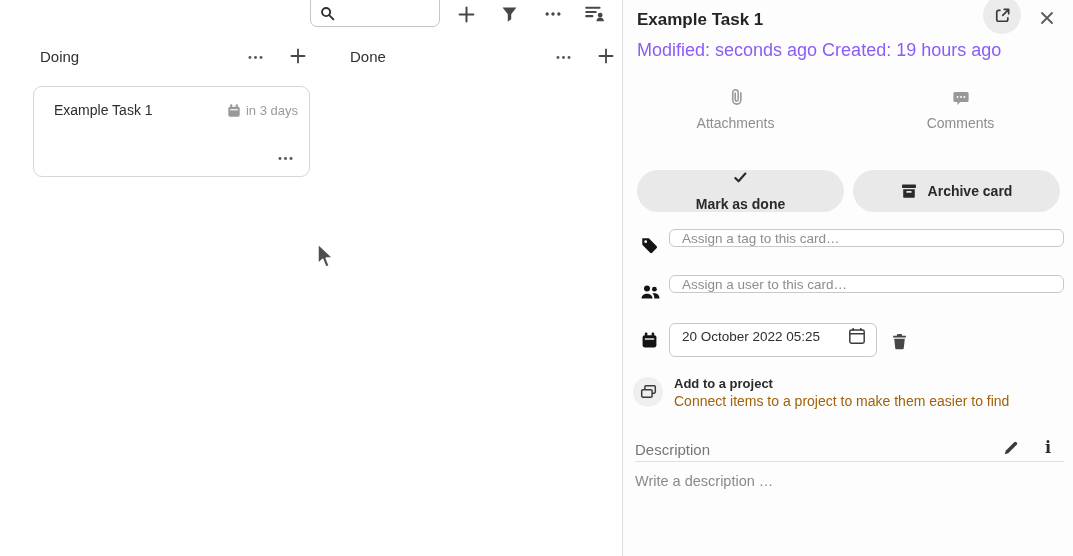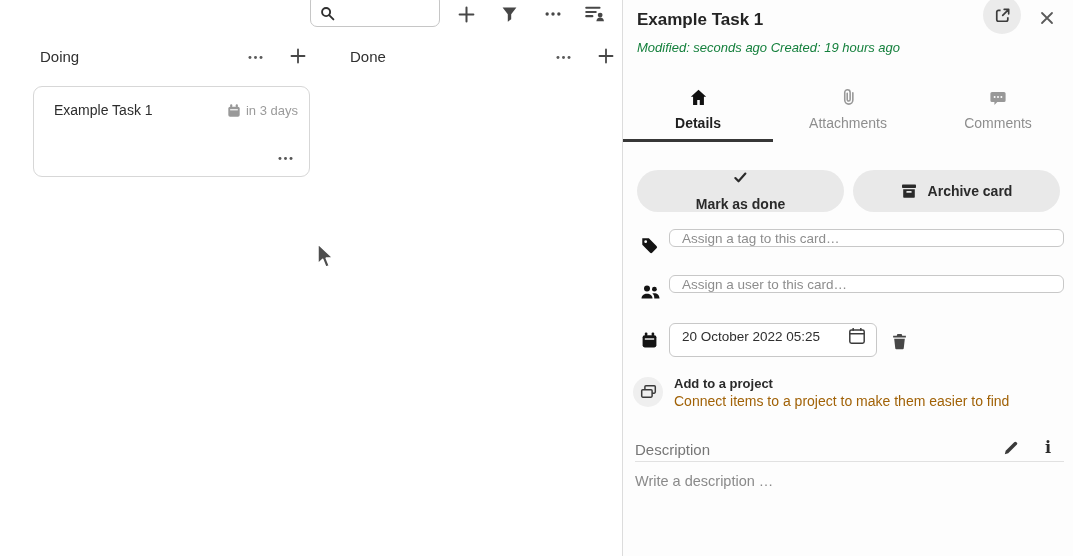--- a/index.html
+++ b/index.html
@@ -40,21 +40,21 @@
   }
   .card-more { position:absolute; right:13px; bottom:9px; width:22px; height:18px;
     display:flex; align-items:center; justify-content:center; border:none; background:none; color:#555; cursor:pointer; }
 
   
   .panel {
     position:absolute; left:622px; top:0; width:451px; height:556px;
     background:#fdfdfd; border-left:1px solid #dcdcdc;
   }
   .panel-title { position:absolute; left:14px; top:10px; font-size:17px; font-weight:700; color:#242424; }
-  .panel-meta  { position:absolute; left:14px; top:40px; font-size:13px; color:#15803d;font-style:italic; }
+  .panel-meta  { position:absolute; left:14px; top:40px; font-size:18px; color:#8b5cf6; }
   .popout-btn {
     position:absolute; right:52px; top:-4px; width:38px; height:38px; border-radius:50%;
     background:#ebebeb; border:none; display:flex; align-items:center; justify-content:center;
     color:#3c3c3c; cursor:pointer;
   }
   .close-btn {
     position:absolute; right:16px; top:8px; width:20px; height:20px; border:none; background:none;
     color:#5a5a5a; display:flex; align-items:center; justify-content:center; cursor:pointer;
   }
   .tabs { position:absolute; left:0; top:82px; width:100%; height:60px; display:flex; }
@@ -211,28 +211,20 @@
       <path d="M8.2 7.8l5.4-5.4M9.6 2.2h4.2v4.2" stroke-linecap="round" stroke-linejoin="round"></path>
     </svg>
   </button>
   <button class="close-btn">
     <svg width="16" height="16" viewBox="0 0 16 16" fill="none" stroke="currentColor" stroke-width="1.8" stroke-linecap="round">
       <path d="M3 3l10 10M13 3L3 13"></path>
     </svg>
   </button>
 
   <div class="tabs">
-    <div class="tab active">
-      <span class="tab-icon">
-        <svg width="17" height="17" viewBox="0 0 16 16">
-          <path d="M8 .8L.8 7.4h2.1V15h3.9v-4.6h2.4V15h3.9V7.4h2.1z" fill="currentColor"></path>
-        </svg>
-      </span>
-      <span class="tab-label">Details</span>
-    </div>
     <div class="tab">
       <span class="tab-icon">
         <svg width="16" height="18" viewBox="0 0 14 16" fill="none" stroke="currentColor" stroke-width="1.4" stroke-linecap="round">
           <path d="M11.3 4.3v6.4a3.6 3.6 0 0 1-7.2 0V3.9a2.4 2.4 0 0 1 4.8 0v6.4a1.3 1.3 0 0 1-2.6 0V4.6"></path>
         </svg>
       </span>
       <span class="tab-label">Attachments</span>
     </div>
     <div class="tab">
       <span class="tab-icon">

